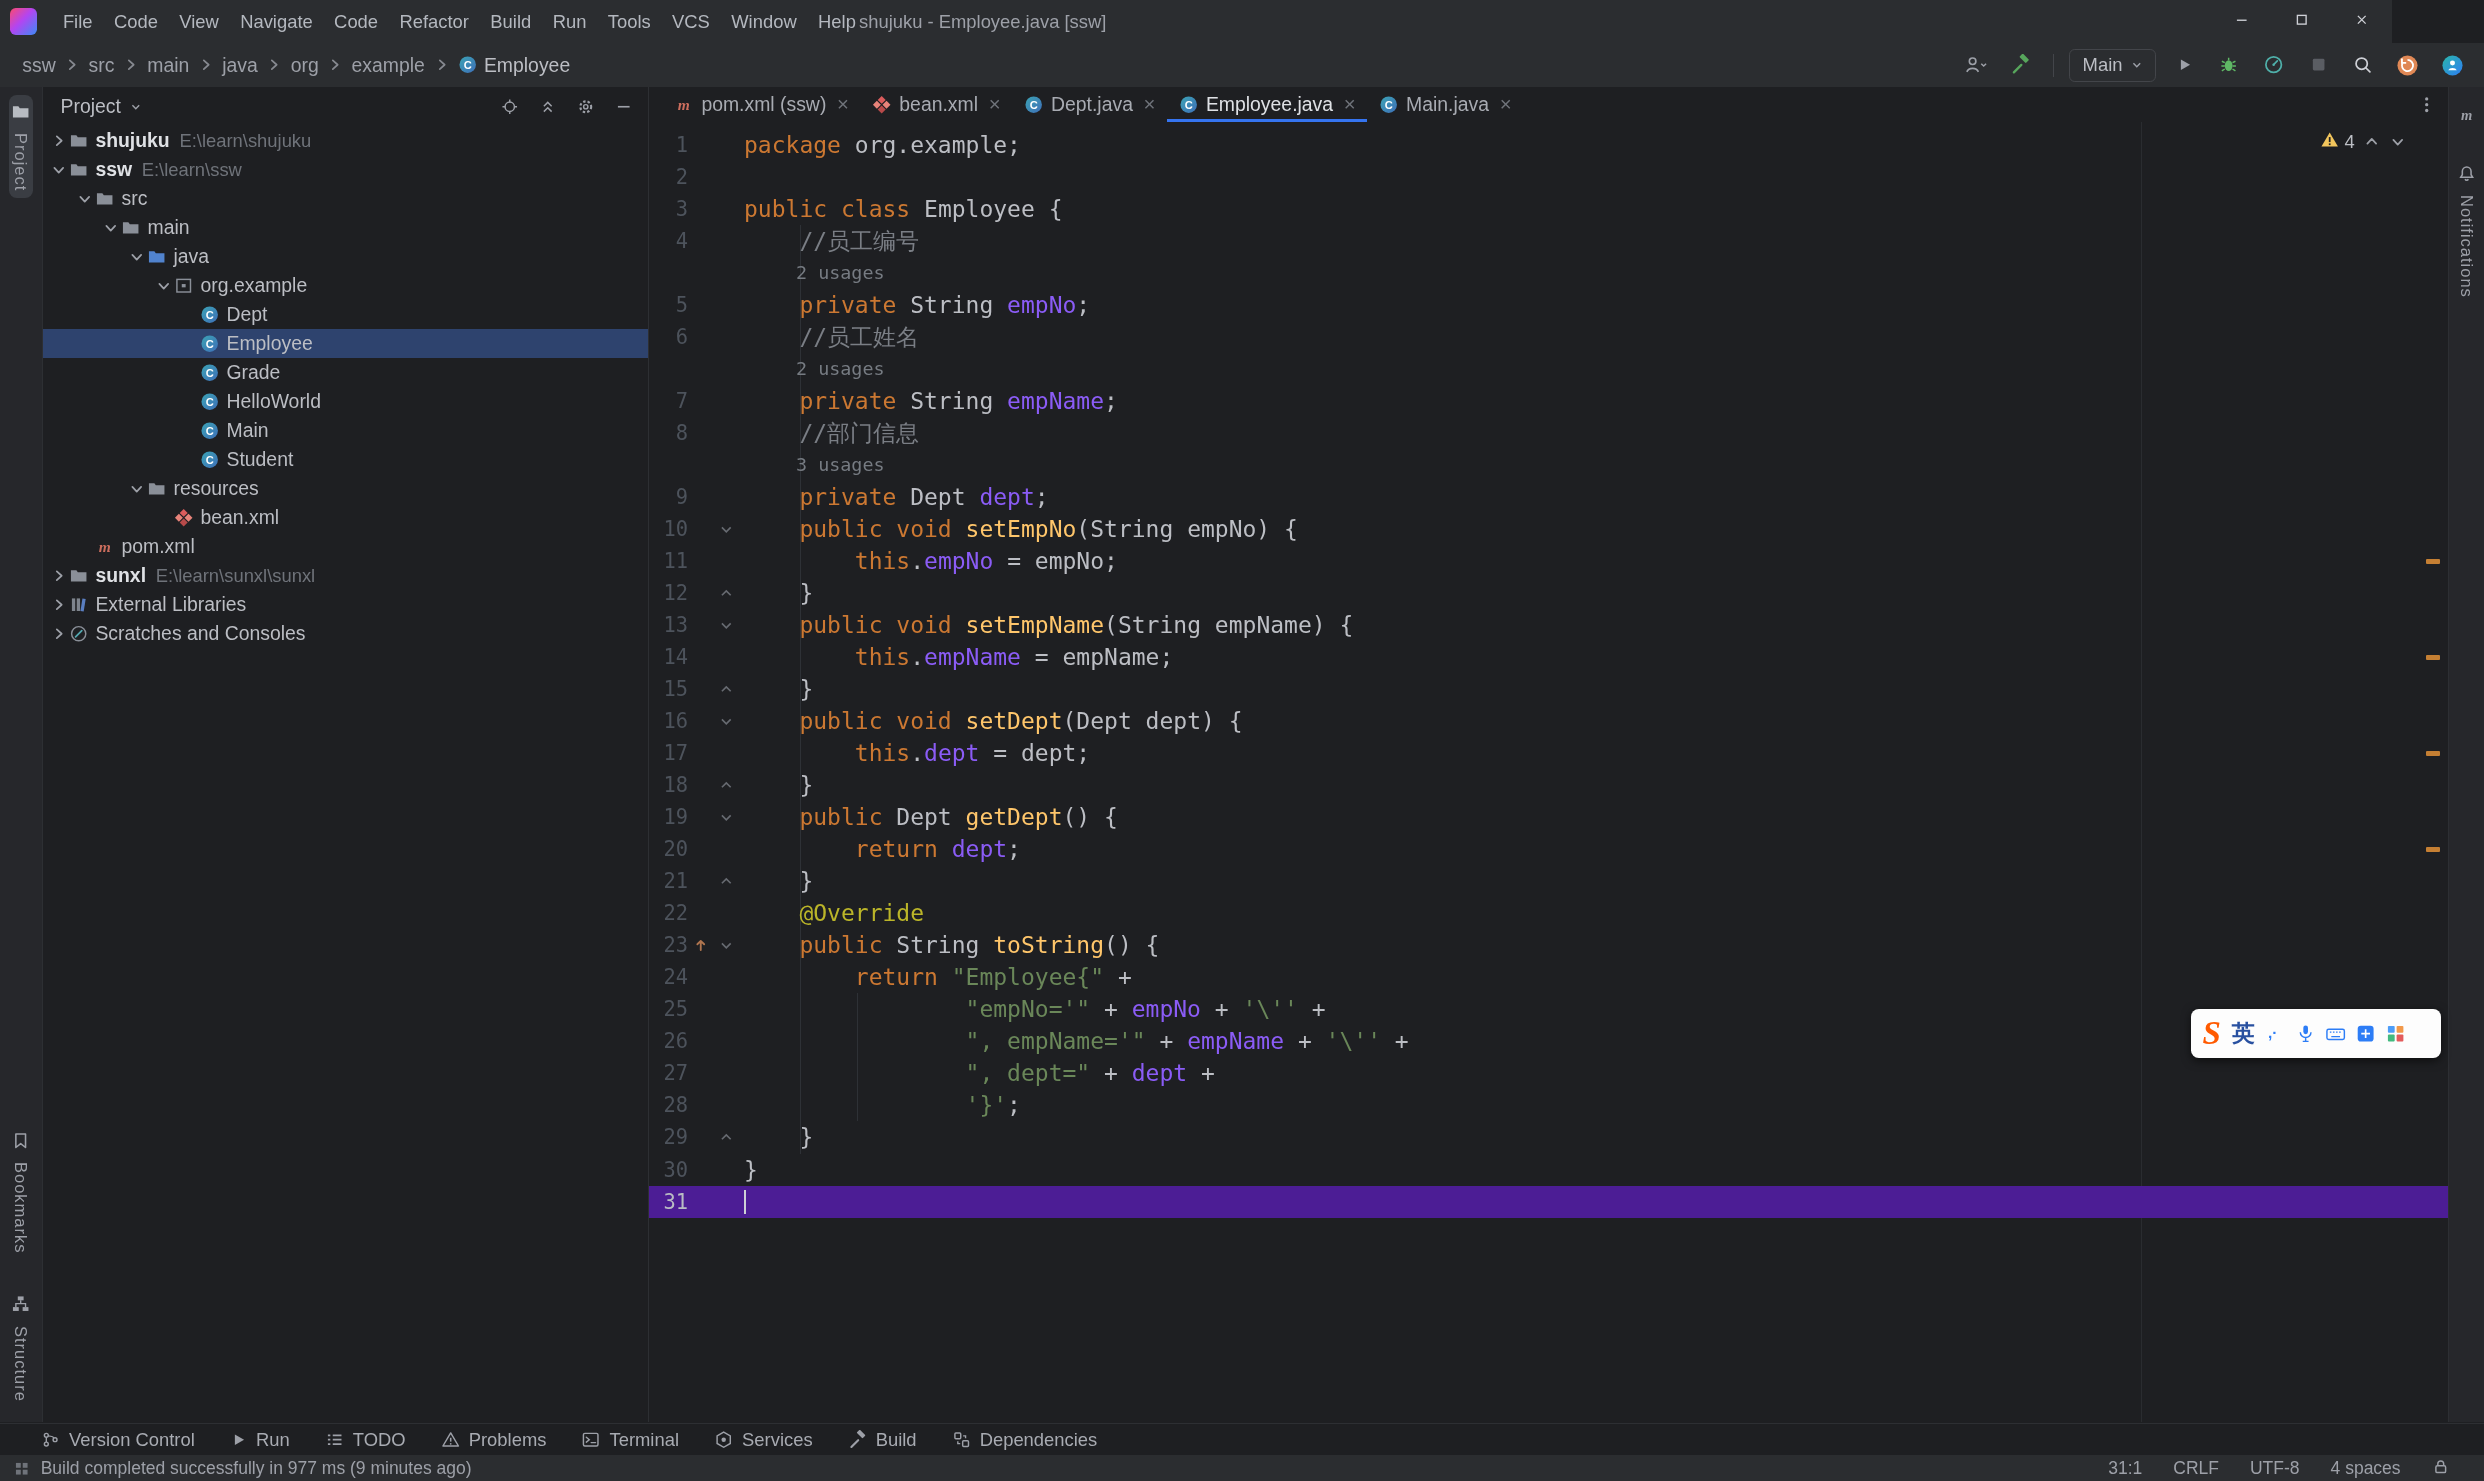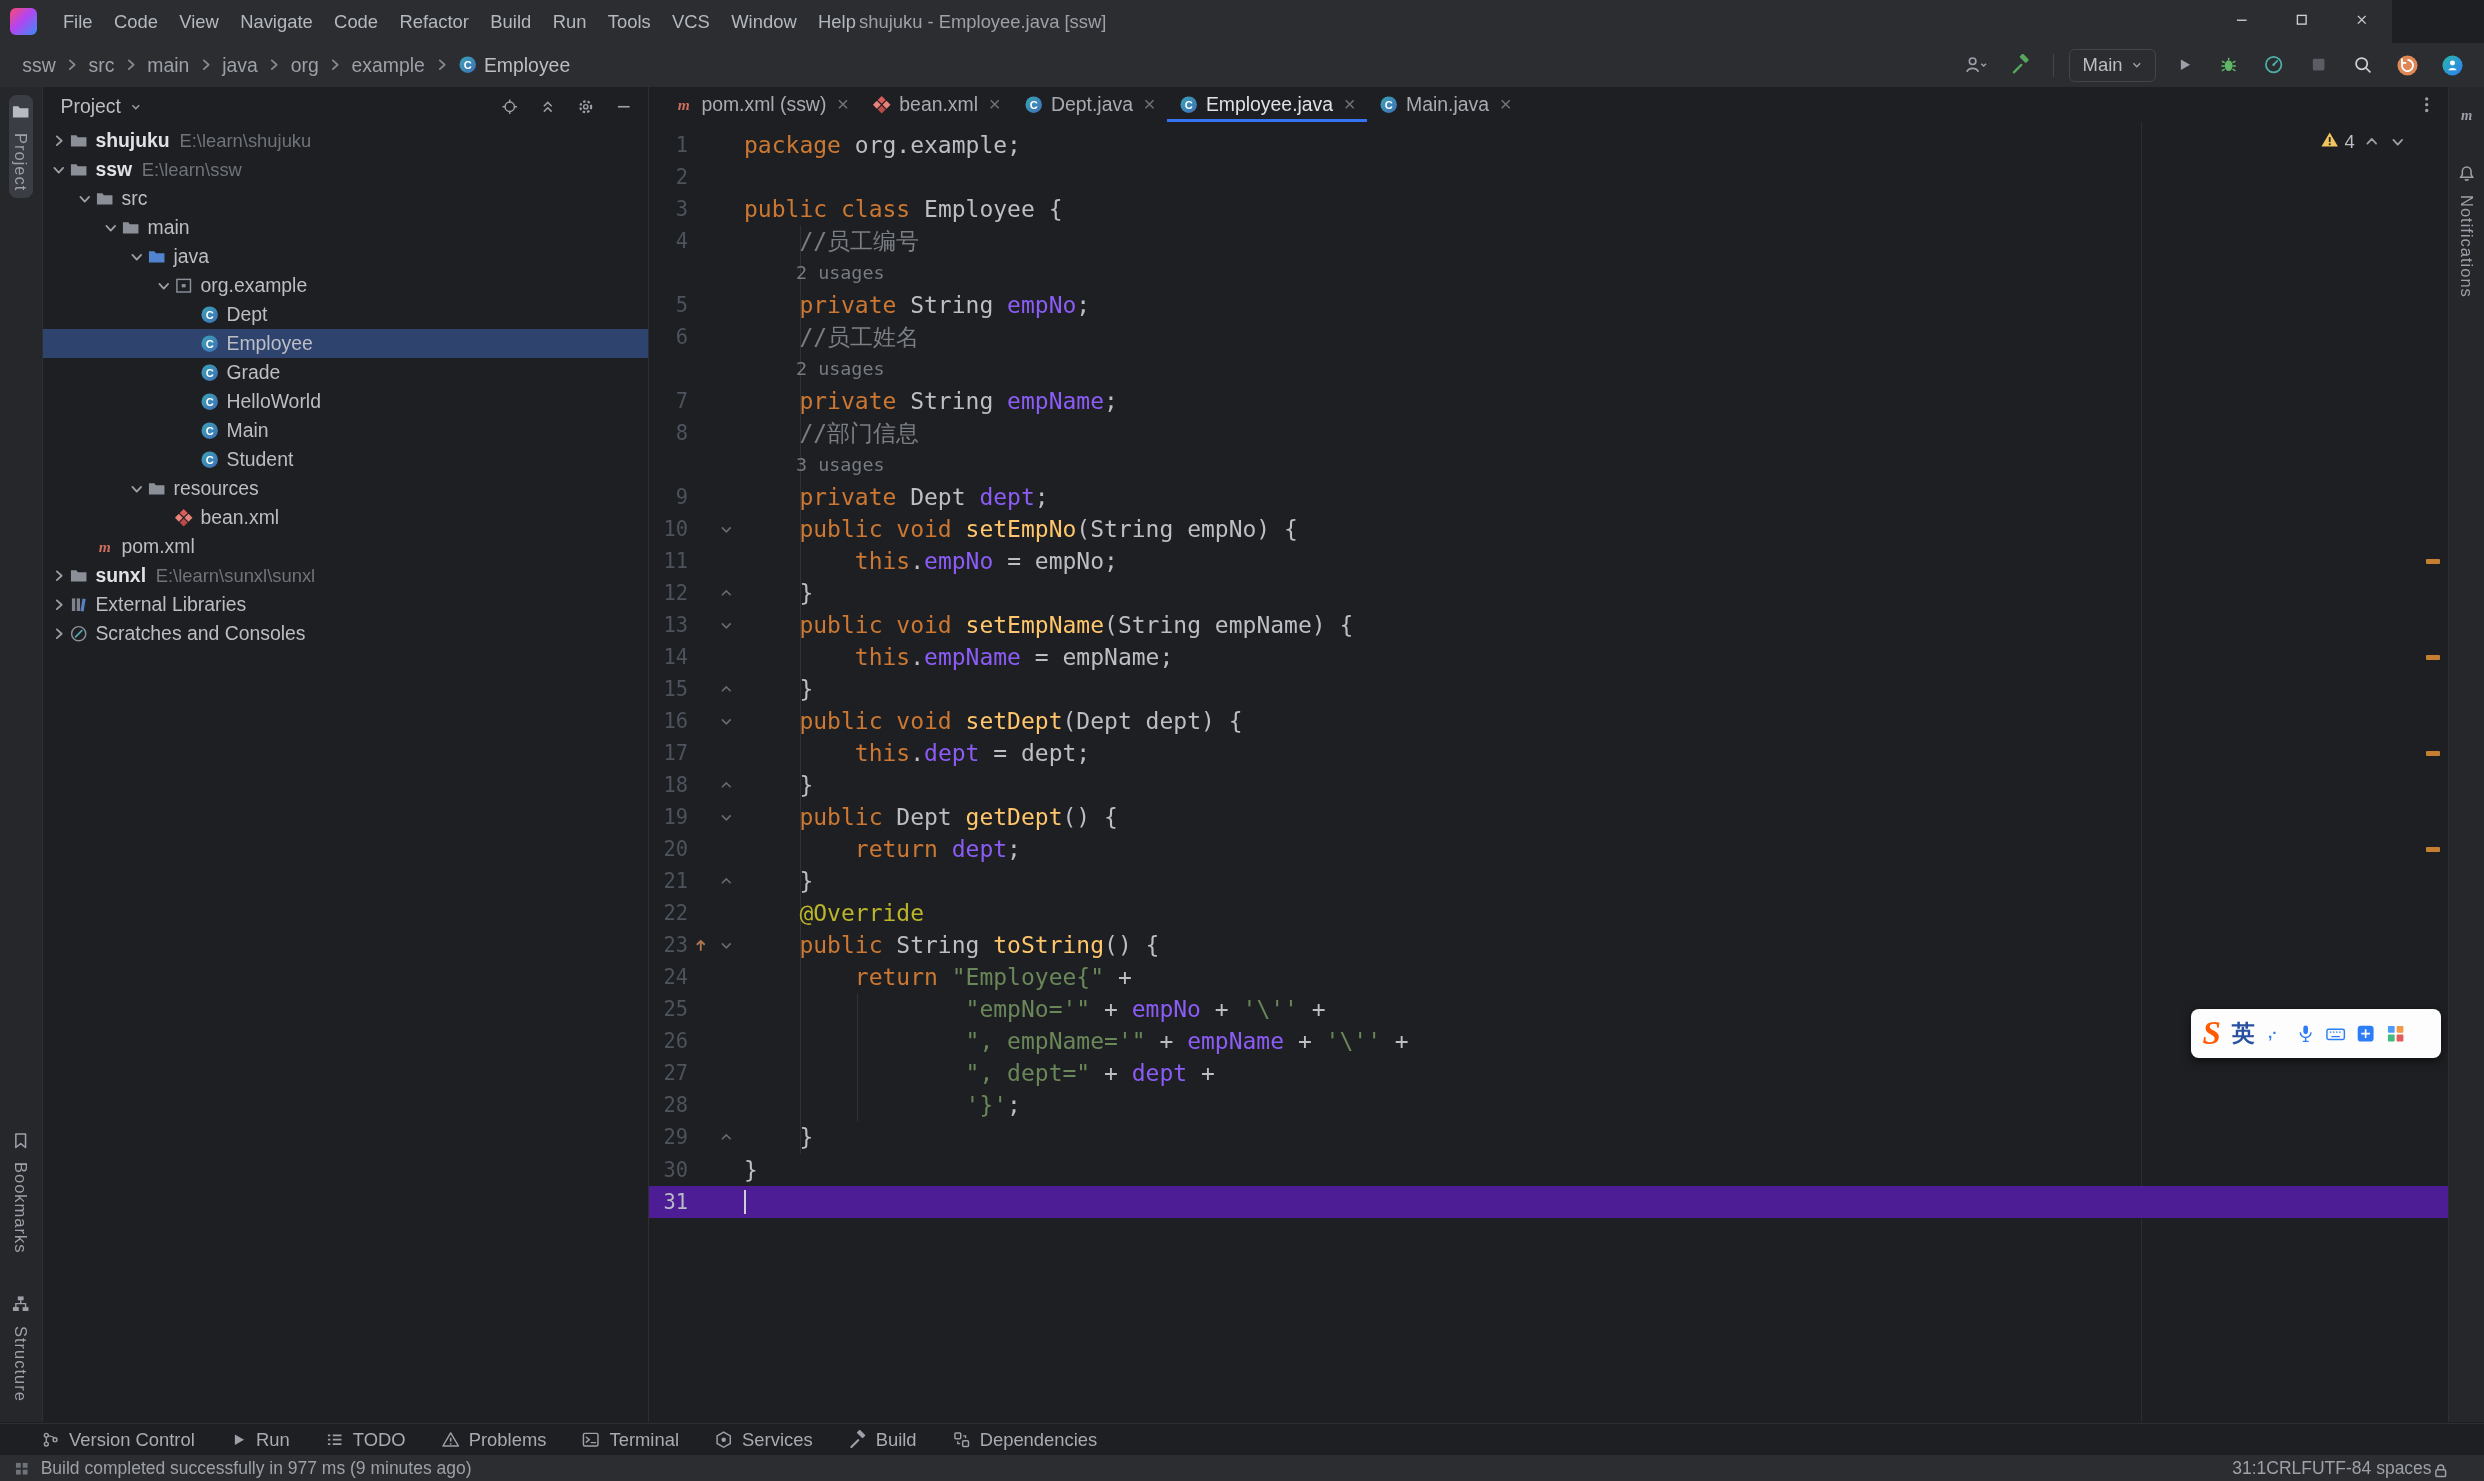--- a/index.html
+++ b/index.html
@@ -87,21 +87,21 @@
   font-family:"Liberation Sans",sans-serif;font-size:18.4px;color:#BCBEC4;z-index:5}
 .inspect .iw{display:flex;align-items:center;gap:4.9px}
 
 
 #bottom-bar{position:absolute;left:0;top:1423px;width:2484px;height:32px;background:#1E1F22;
   border-top:1px solid #2D2F33;display:flex;align-items:center;gap:35px;padding-left:41px;font-size:18.4px;color:#A8ABB2}
 .bb-item{display:flex;align-items:center;gap:8.7px}
 #status-bar{position:absolute;left:0;top:1455px;width:2484px;height:27px;background:#2B2D30;
   display:flex;align-items:center;font-size:17.5px;color:#9DA0A8;padding:0 13.6px}
 #status-message{margin-left:11.6px}
-.sb-right{margin-left:auto;display:flex;align-items:flex-end;padding-right:21.3px}
+.sb-right{margin-left:auto;display:flex;align-items:flex-start;gap:31px;padding-right:21.3px}
 .sb-item{white-space:nowrap}
 
 
 #ime-bar{position:absolute;left:2191px;top:1009px;width:250px;height:49px;background:#FDFDFD;
   border-radius:7.8px;box-shadow:0 2.9px 9.7px rgba(0,0,0,.55);display:flex;align-items:center;gap:10.7px;padding:0 11.6px;z-index:20}
 .ime-s{font-size:33px;font-weight:bold;font-style:italic;color:#FF5A00;font-family:"Liberation Serif",serif;line-height:1}
 .ime-lang{font-size:23px;color:#2850A0;font-weight:bold}
 .ime-icons{display:flex;align-items:center;gap:8.7px}
 .ime-icons>span{display:flex}
 </style>

